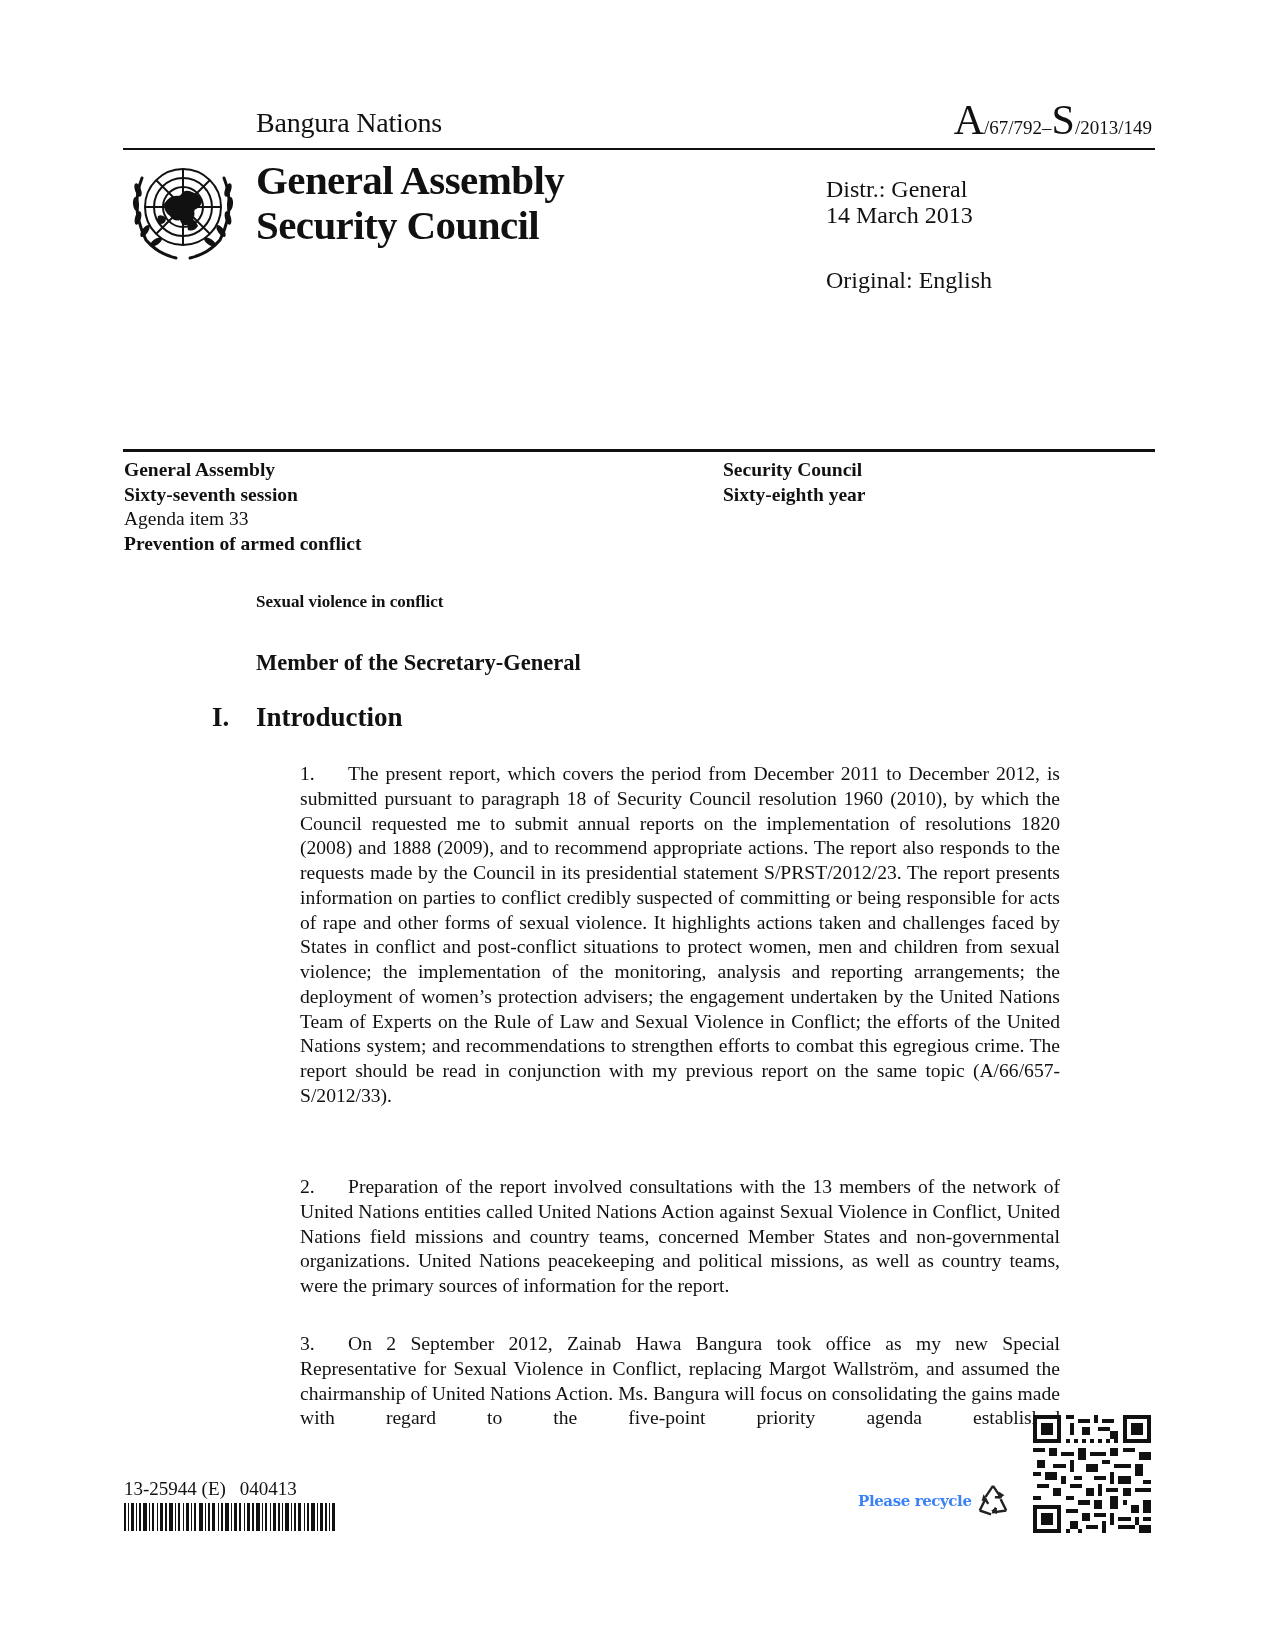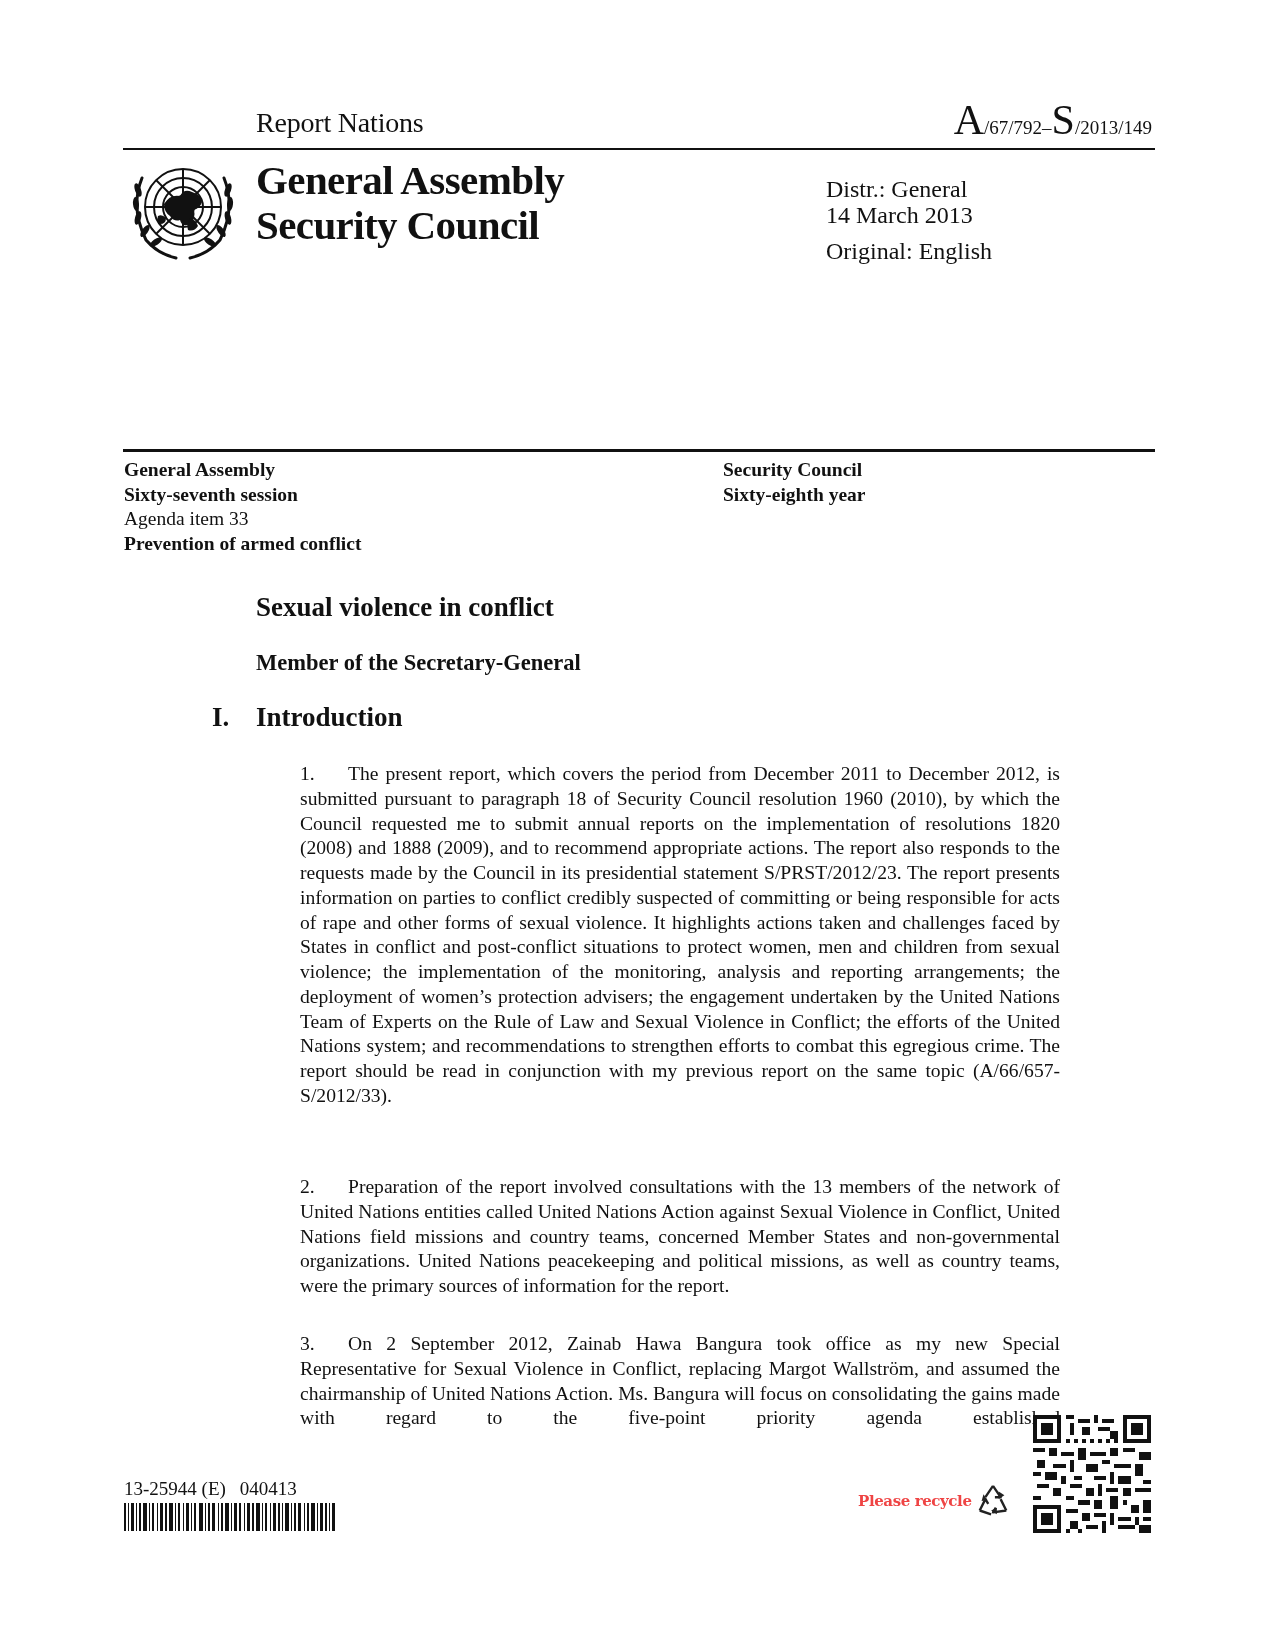--- a/index.html
+++ b/index.html
@@ -6,49 +6,49 @@
   body { width:1275px; height:1650px; position:relative; overflow:hidden;
          font-family:"Liberation Serif", "DejaVu Serif", serif; color:#111; }
   .abs { position:absolute; }
   .un-label { left:256px; top:107px; font-size:28px; letter-spacing:-0.2px; }
   .doc-symbol { right:123px; top:96px; font-size:19px; white-space:nowrap;margin-left:34px; }
   .doc-symbol .big { font-size:42px; }
   .rule-top { left:123px; top:148px; width:1032px; height:1.5px; background:#111; }
   .logo { left:128px; top:158px; width:110px; height:106px; }
   .organ { left:256px; top:158px; font-weight:bold; font-size:41px; line-height:45px; letter-spacing:-0.6px; }
   .distr { left:826px; top:176px; font-size:24px; line-height:26px; }
-  .distr .orig { margin-top:10px; }
+  .distr .orig { margin-top:39px; }
   .rule-thick { left:123px; top:449px; width:1032px; height:3px; background:#111; }
   .session-left, .session-right { top:458px; font-size:19.5px; line-height:24.6px; }
   .session-left { left:124px; }
   .session-right { left:723px; }
   .b { font-weight:bold; }
-  .title { left:256px; top:592px; font-size:27px; font-weight:bold; }
+  .title { left:256px; top:592px; font-size:17px; font-weight:bold; }
   .subtitle { left:256px; top:650px; font-size:22.5px; font-weight:bold; }
   .section { top:702px; font-size:27px; font-weight:bold; }
   .section-num { left:212px; }
   .section-title { left:256px; }
   .body { left:256px; width:760px; font-size:19.6px; line-height:24.75px; text-align:justify;margin-left:44px; }
   .body p { margin:0; }
   .p1 { top:762px; }
   .p2 { top:1175px; }
   .p3 { top:1332px; }
   .pnum { display:inline-block; width:48px; }
   .footer-code { left:124px; top:1478px; font-size:19px; white-space:nowrap;font-family:Liberation Serif, serif; }
   .footer-code .gap { display:inline-block; width:14px; }
   .barcode { left:124px; top:1503px; width:212px; height:28px; }
   .recycle { left:858px; top:1482px; display:flex; align-items:center; }
-  .recycle-text { font-weight:bold; font-size:15px; font-family:"DejaVu Serif", serif; letter-spacing:-0.4px; color:#ef4444; }
+  .recycle-text { font-weight:bold; font-size:15px; font-family:"DejaVu Serif", serif; letter-spacing:-0.4px; color:#3b82f6; }
   .recycle-icon { width:38px; height:38px; margin-left:2px; }
   .qr { left:1033px; top:1415px; width:118px; height:118px; }
 </style>
 </head>
 <body>
 
-<div class="abs un-label">Report Nations</div>
+<div class="abs un-label">Bangura Nations</div>
 
 <div class="abs doc-symbol">
   <span class="big">A</span><span>/67/792–</span><span class="big">S</span><span>/2013/149</span>
 </div>
 
 <div class="abs rule-top"></div>
 
 <svg class="abs logo" viewBox="0 0 110 106">
   <g fill="none" stroke="#111" stroke-width="2">
     <circle cx="55" cy="49" r="38"></circle>

